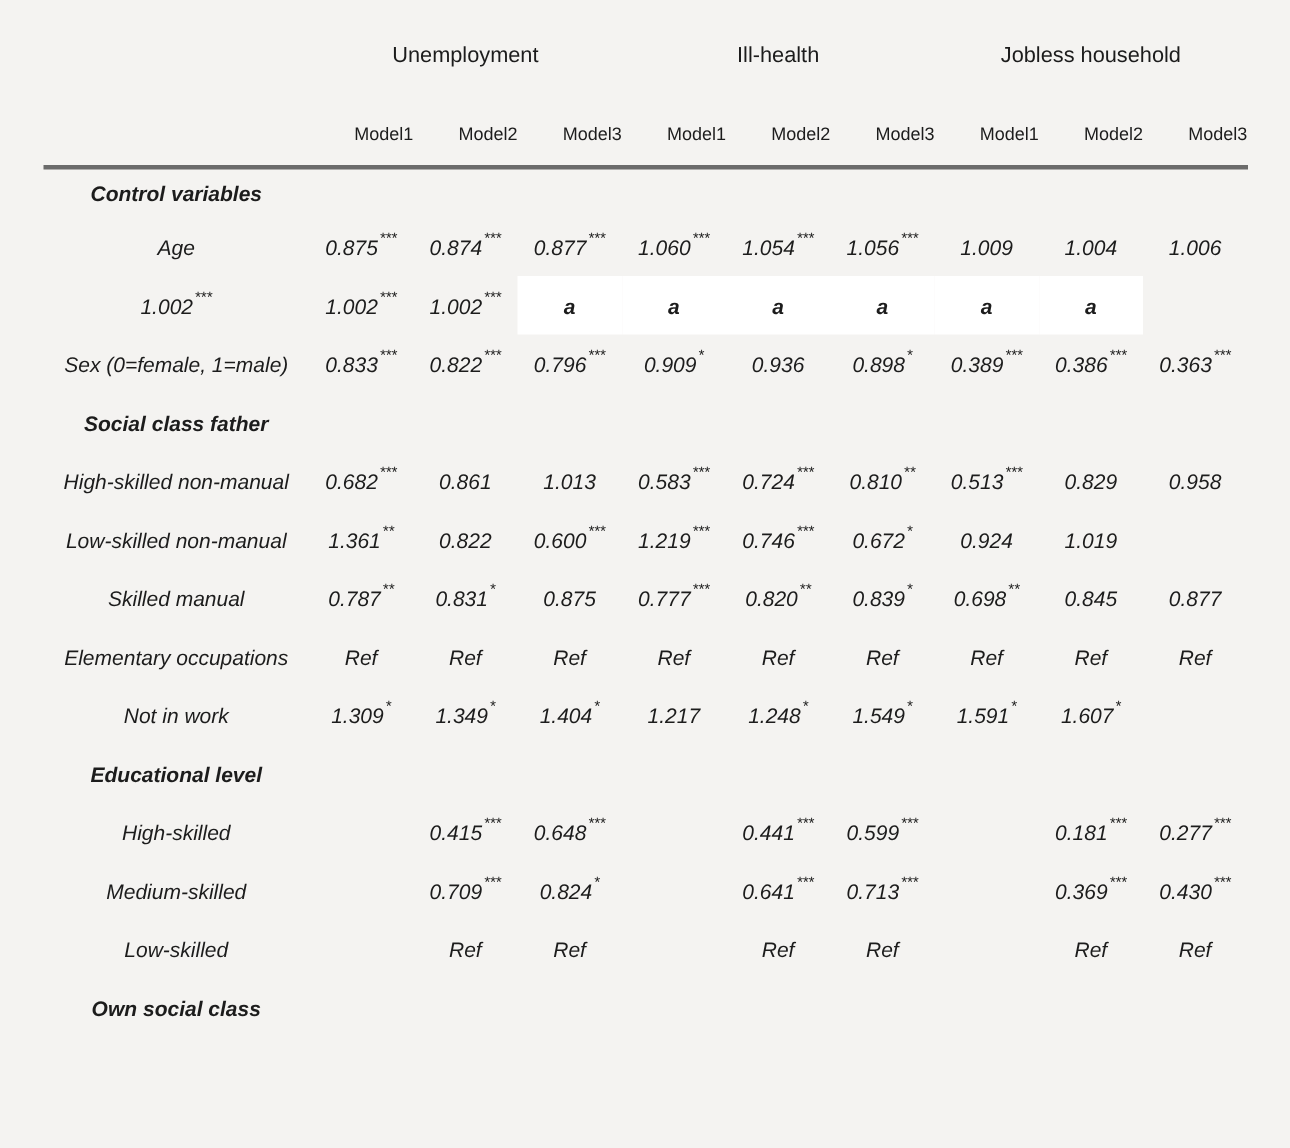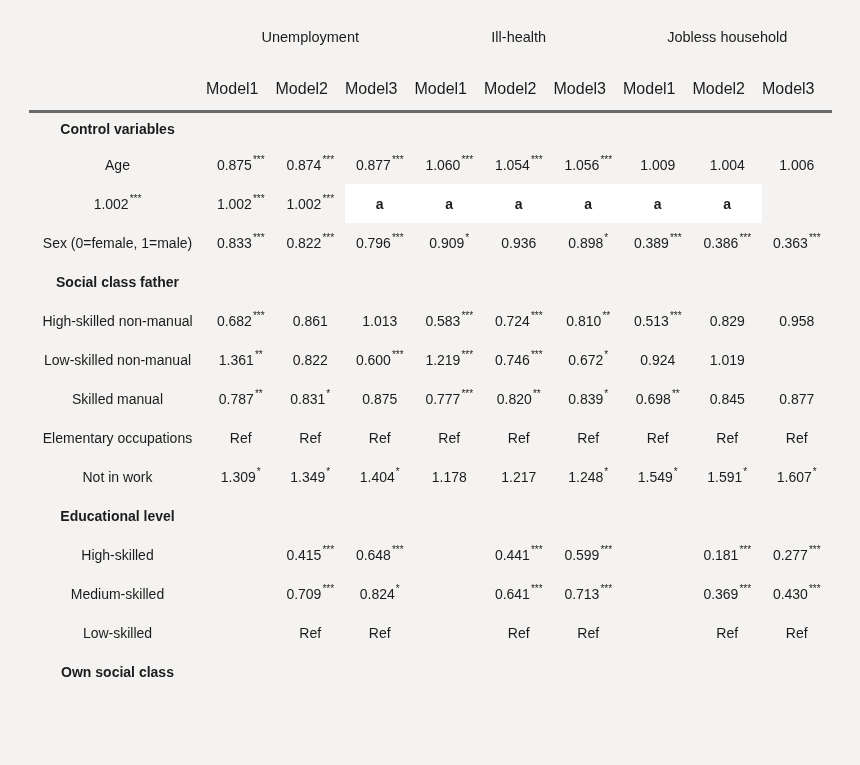--- a/index.html
+++ b/index.html
@@ -36,27 +36,28 @@
   .ghead.g1 { grid-column: 2 / span 3; }
   .ghead.g2 { grid-column: 5 / span 3; }
   .ghead.g3 { grid-column: 8 / span 3; }
   
   .grow2 {
     height: 45px;
     border-bottom: 3px solid #6b6b6b;
     box-sizing: border-box;
   }
   .mh {
-    text-align: left;
-    font-size: 16px;
+    text-align: right;
+    font-size: 12px;
   }
   .spacer {  }
   
   .row {
     height: 39px;
+    font-style: italic;
   }
   .row.first { height: 32px; }
   .label {
     text-align: center;
     font-size: 14px;
     white-space: nowrap;
   }
   .row.section .label {
     font-weight: bold;
   }
@@ -356,23 +357,20 @@
         </div>
         <div class="cell">
           <span>1.349</span>
           <sup>*</sup>
         </div>
         <div class="cell">
           <span>1.404</span>
           <sup>*</sup>
         </div>
         <div class="cell">
-          <span>1.178</span>
-        </div>
-        <div class="cell">
           <span>1.217</span>
         </div>
         <div class="cell">
           <span>1.248</span>
           <sup>*</sup>
         </div>
         <div class="cell">
           <span>1.549</span>
           <sup>*</sup>
         </div>

